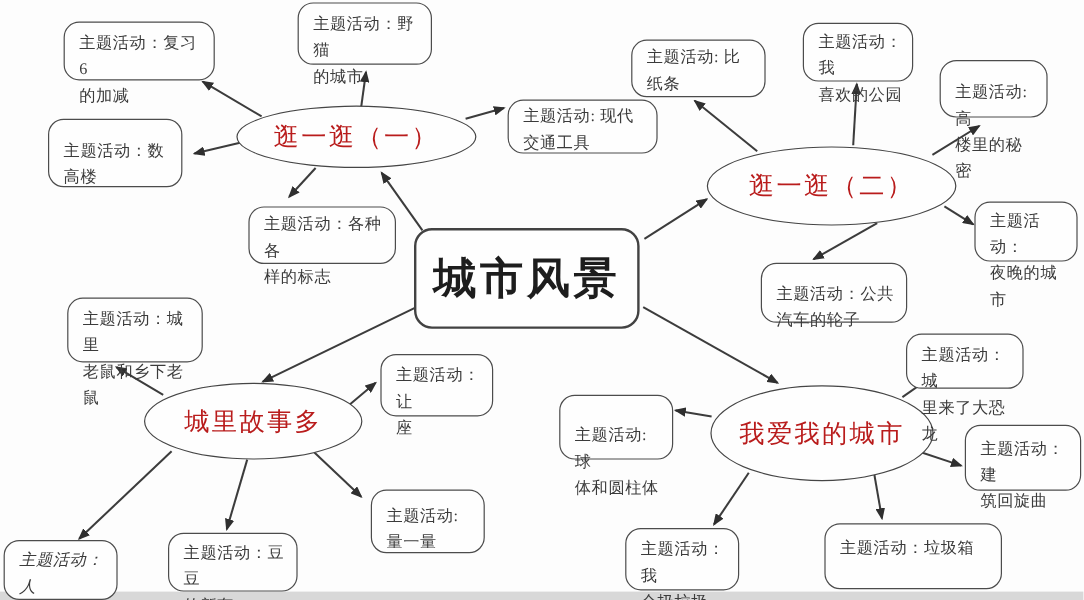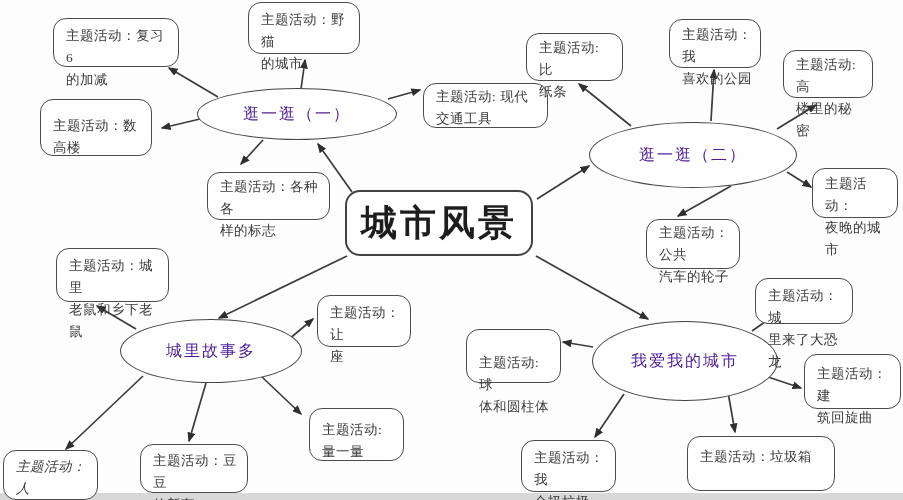--- a/index.html
+++ b/index.html
@@ -13,21 +13,21 @@
     position:absolute;z-index:2;box-sizing:border-box;
     background:#fefefe;border:1.6px solid #4c4c4c;border-radius:13px;
     padding:6px 8px 0 12px;
     font-size:13.5px;line-height:22px;color:#3b3b3b;
     white-space:pre-line;letter-spacing:0.5px;
   }
   .branch{
     position:absolute;z-index:2;box-sizing:border-box;
     background:#fefefe;border:1.6px solid #454545;border-radius:50%;
     display:flex;align-items:center;justify-content:center;
-    font-size:16px;color:#4c1d95;letter-spacing:2px;
+    font-size:21px;color:#b91c1c;letter-spacing:2px;
   }
   .center-topic{
     position:absolute;z-index:3;box-sizing:border-box;
     background:#fefefe;border:2px solid #424242;border-radius:15px;
     display:flex;align-items:center;justify-content:center;
     font-size:36px;font-weight:bold;color:#1d1d1d;letter-spacing:3px;
   }
   .bottom-bar{
     position:absolute;left:0;bottom:0;width:903px;height:7px;
     background:#d8d8d8;z-index:0;
@@ -61,45 +61,45 @@
     <line x1="262" y1="377" x2="301" y2="414" stroke="#3c3c3c" stroke-width="1.7" marker-end="url(#arrow)"></line>
     <line x1="347" y1="256" x2="219" y2="318" stroke="#3c3c3c" stroke-width="1.7" marker-end="url(#arrow)"></line>
     <line x1="536" y1="256" x2="648" y2="319" stroke="#3c3c3c" stroke-width="1.7" marker-end="url(#arrow)"></line>
     <line x1="593" y1="347" x2="563" y2="342" stroke="#3c3c3c" stroke-width="1.7" marker-end="url(#arrow)"></line>
     <line x1="752" y1="331" x2="782" y2="310" stroke="#3c3c3c" stroke-width="1.7" marker-end="url(#arrow)"></line>
     <line x1="765" y1="376" x2="801" y2="388" stroke="#3c3c3c" stroke-width="1.7" marker-end="url(#arrow)"></line>
     <line x1="728" y1="392" x2="735" y2="432" stroke="#3c3c3c" stroke-width="1.7" marker-end="url(#arrow)"></line>
     <line x1="624" y1="394" x2="595" y2="437" stroke="#3c3c3c" stroke-width="1.7" marker-end="url(#arrow)"></line>
   </svg>
 
-<div class="center-topic" style="left:345px;top:190px;width:188px;height:66px;">城市风景</div>
+<div class="center-topic" style="left:345px;top:190px;width:188px;height:84px;">城市风景</div>
 
 <div class="branch" style="left:197px;top:88px;width:200px;height:52px;">逛一逛（一）</div>
 <div class="branch" style="left:589px;top:122px;width:208px;height:66px;">逛一逛（二）</div>
 <div class="branch" style="left:120px;top:319px;width:182px;height:64px;">城里故事多</div>
 <div class="branch" style="left:592px;top:321px;width:186px;height:80px;">我爱我的城市</div>
 
 <div class="act" style="left:53px;top:18px;width:126px;height:49px;">主题活动：复习 6
 的加减</div>
 <div class="act" style="left:40px;top:99px;width:112px;height:57px;padding-top:15px;">主题活动：数高楼</div>
 <div class="act" style="left:248px;top:2px;width:112px;height:52px;">主题活动：野猫
 的城市</div>
 <div class="act" style="left:423px;top:83px;width:125px;height:45px;padding-top:2px;">主题活动: 现代
 交通工具</div>
 <div class="act" style="left:207px;top:172px;width:123px;height:48px;padding-top:3px;">主题活动：各种各
 样的标志</div>
-<div class="act" style="left:526px;top:33px;width:97px;height:48px;padding-top:3px;">主题活动: 比
+<div class="act" style="left:526px;top:33px;width:112px;height:48px;padding-top:3px;">主题活动: 比
 纸条</div>
 <div class="act" style="left:669px;top:19px;width:92px;height:49px;padding-top:4px;">主题活动：我
 喜欢的公园</div>
-<div class="act" style="left:783px;top:50px;width:90px;height:48px;padding-top:3px;">主题活动: 高
+<div class="act" style="left:783px;top:50px;width:90px;height:48px;padding-top:15px;border-radius:14px;">主题活动: 高
 楼里的秘密</div>
 <div class="act" style="left:812px;top:168px;width:86px;height:50px;padding-top:4px;">主题活动：
 夜晚的城市</div>
-<div class="act" style="left:634px;top:219px;width:94px;height:50px;padding-top:2px;margin-left:12px;">主题活动：公共
+<div class="act" style="left:634px;top:219px;width:122px;height:50px;padding-top:14px;">主题活动：公共
 汽车的轮子</div>
 <div class="act" style="left:755px;top:278px;width:98px;height:46px;padding-top:6px;">主题活动：城
 里来了大恐龙</div>
 <div class="act" style="left:56px;top:248px;width:113px;height:54px;padding-top:6px;">主题活动：城里
 老鼠和乡下老鼠</div>
 <div class="act" style="left:317px;top:295px;width:94px;height:52px;padding-top:6px;">主题活动：让
 座</div>
 <div class="act" style="left:3px;top:450px;width:95px;height:50px;padding-top:5px;font-style:italic;">主题活动：人
 行横道线</div>
 <div class="act" style="left:140px;top:444px;width:108px;height:49px;padding-top:5px;">主题活动：豆豆

